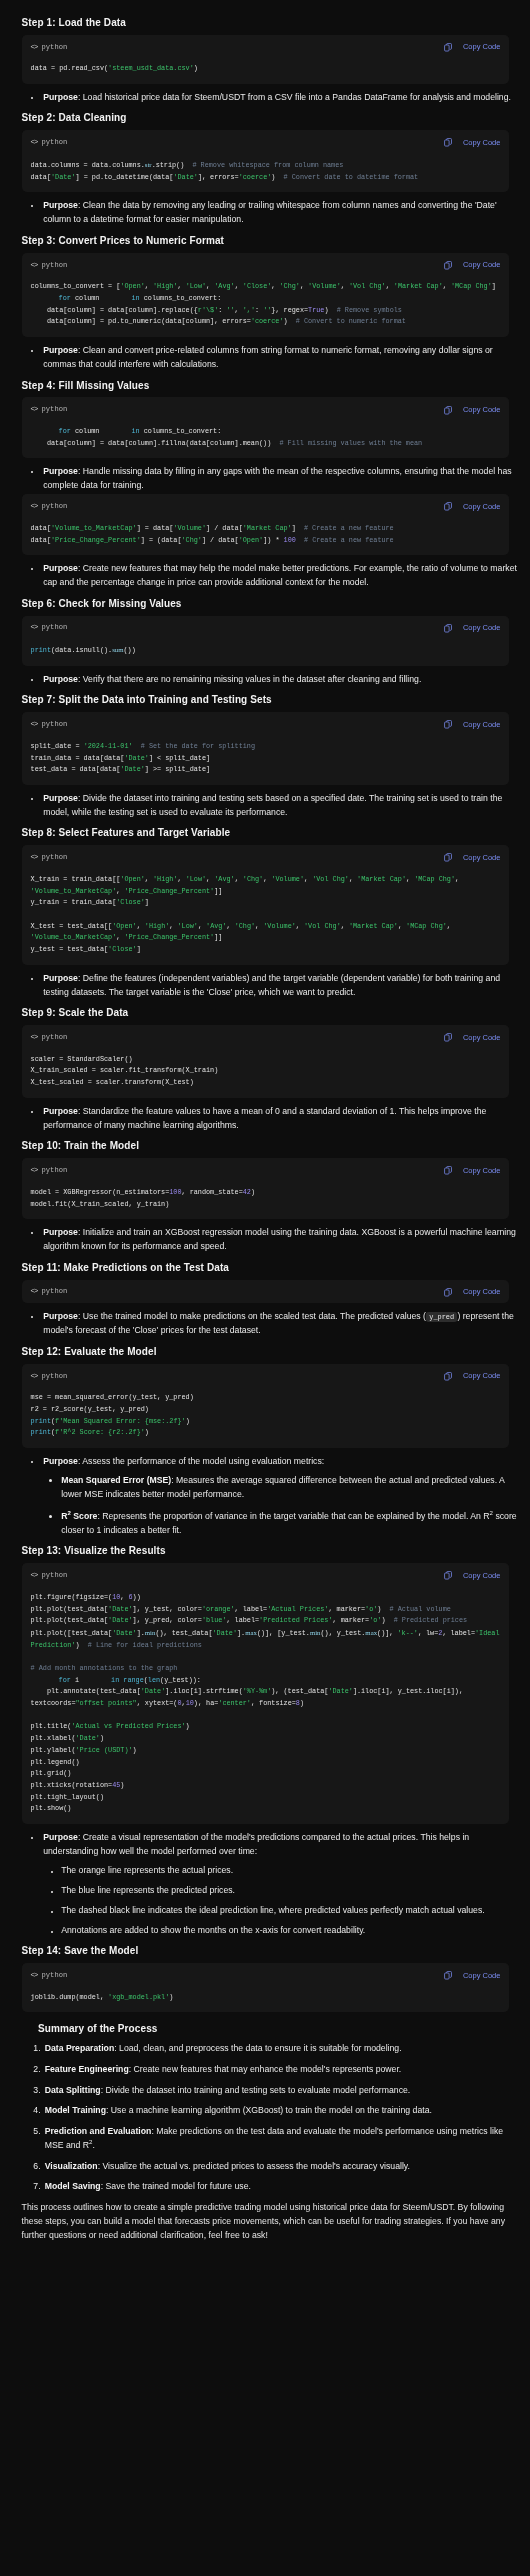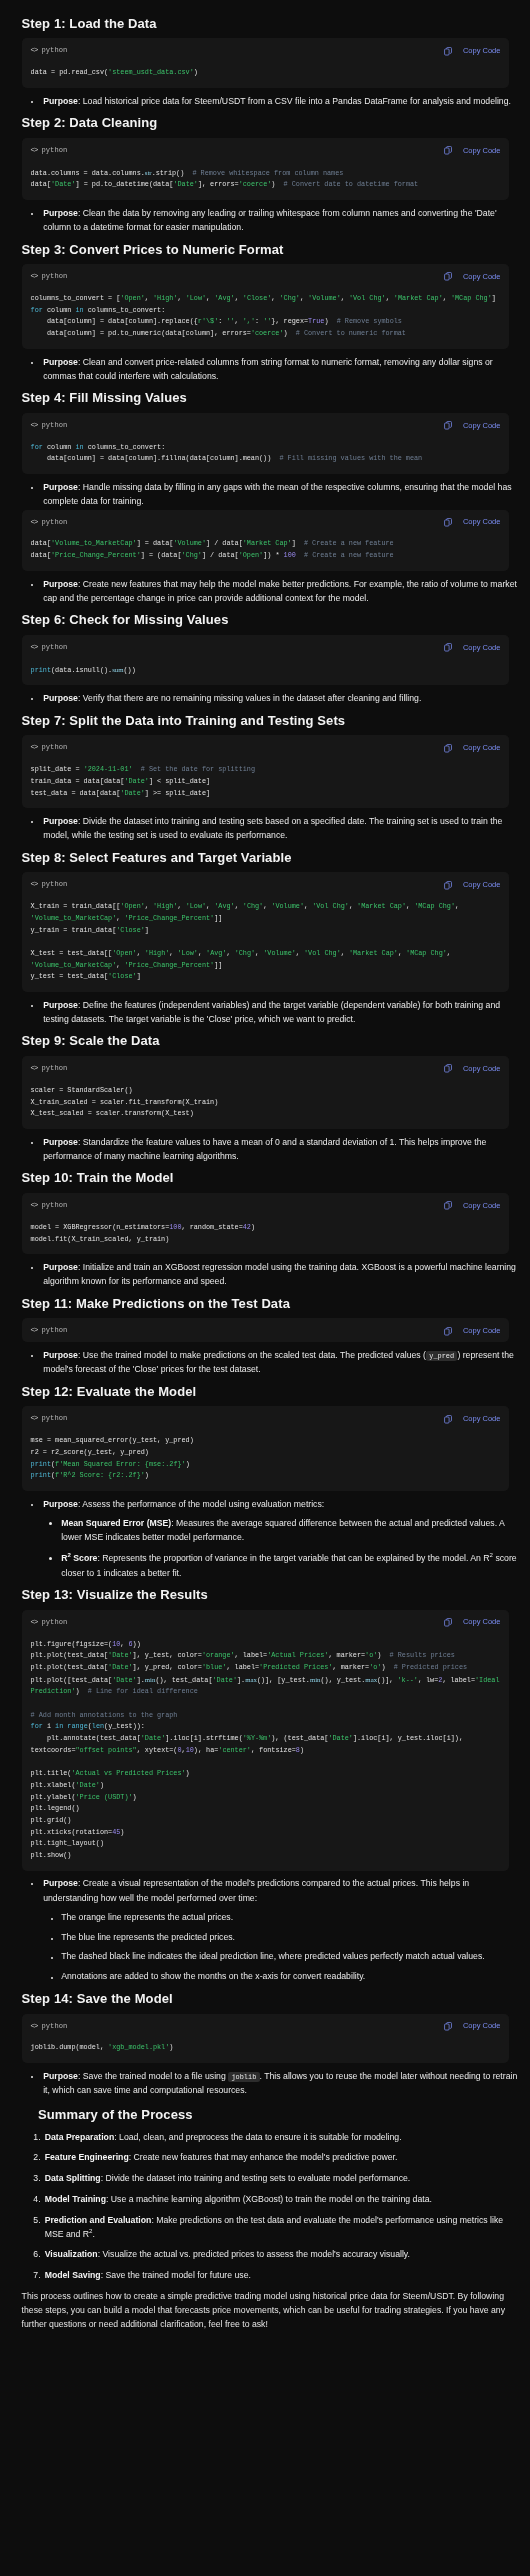--- a/index.html
+++ b/index.html
@@ -9,21 +9,21 @@
     background: #0d0d0d;
     color: #ececec;
     font-family: "Liberation Sans", sans-serif;
     font-size: 8.7px;
     line-height: 1.62;
     -webkit-font-smoothing: antialiased;
   }
   .page { padding: 8.3px 10px 11.6px 10px; }
 
   h3.step {
-    font-size: 13px;
+    font-size: 10px;
     font-weight: bold;
     color: #f3f3f3;
     margin: 7.5px 0 5.8px 11.6px;
     line-height: 1.3;
     letter-spacing: 0.1px;
   }
   h3.step.summary { margin-top: 10px; margin-left: 28px; }
 
   
   .codecard {
@@ -67,21 +67,21 @@
     font-family: "Liberation Mono", monospace;
     font-size: 6.8px;
     line-height: 1.72;
     color: #e4e4e4;
     white-space: pre-wrap;
     word-break: break-word;
     overflow-wrap: anywhere;
     tab-size: 4;
   }
   .s  { color: #3cc46b; }   
-  .k  { color: #4fb8d6; }   
+  .k  { color: #4fb8d6; margin-left: 28px; }   
   .c  { color: #6f7f94; }   
   .n  { color: #9b8bf0; }   
   .f  { color: #4fb8d6; }   
   .m  { color: #8fd3e8; font-family: Liberation Serif, serif; }   
 
   
   ul.purpose {
     margin: 5.8px 0 0 0;
     padding-left: 31.5px;
     list-style: disc;
@@ -422,23 +422,23 @@
           <span>
             <svg width="8.3" height="9" viewBox="0 0 14 15" fill="none" stroke="#7a8cf0" stroke-width="1.3">
               <rect x="1" y="3.2" width="7.6" height="10.3" rx="1.8"></rect>
               <path d="M4.4 3.2V2.4a1.8 1.8 0 0 1 1.8-1.8h4.6a1.8 1.8 0 0 1 1.8 1.8v6.4a1.8 1.8 0 0 1-1.8 1.8h-.9"></path>
             </svg>
           </span>
           <span>Copy Code</span>
         </div>
       </div>
       <div class="codebody">plt.figure(figsize=(<span class="n">10</span>, <span class="n">6</span>))
-plt.plot(test_data[<span class="s">'Date'</span>], y_test, color=<span class="s">'orange'</span>, label=<span class="s">'Actual Prices'</span>, marker=<span class="s">'o'</span>)  <span class="c"># Results prices</span>
+plt.plot(test_data[<span class="s">'Date'</span>], y_test, color=<span class="s">'orange'</span>, label=<span class="s">'Actual Prices'</span>, marker=<span class="s">'o'</span>)  <span class="c"># Actual volume</span>
 plt.plot(test_data[<span class="s">'Date'</span>], y_pred, color=<span class="s">'blue'</span>, label=<span class="s">'Predicted Prices'</span>, marker=<span class="s">'o'</span>)  <span class="c"># Predicted prices</span>
-plt.plot([test_data[<span class="s">'Date'</span>].<span class="m">min</span>(), test_data[<span class="s">'Date'</span>].<span class="m">max</span>()], [y_test.<span class="m">min</span>(), y_test.<span class="m">max</span>()], <span class="s">'k--'</span>, lw=<span class="n">2</span>, label=<span class="s">'Ideal Prediction'</span>)  <span class="c"># Line for ideal difference</span>
+plt.plot([test_data[<span class="s">'Date'</span>].<span class="m">min</span>(), test_data[<span class="s">'Date'</span>].<span class="m">max</span>()], [y_test.<span class="m">min</span>(), y_test.<span class="m">max</span>()], <span class="s">'k--'</span>, lw=<span class="n">2</span>, label=<span class="s">'Ideal Prediction'</span>)  <span class="c"># Line for ideal predictions</span>
 
 <span class="c"># Add month annotations to the graph</span>
 <span class="k">for</span> i <span class="k">in</span> <span class="f">range</span>(<span class="f">len</span>(y_test)):
     plt.annotate(test_data[<span class="s">'Date'</span>].iloc[i].strftime(<span class="s">'%Y-%m'</span>), (test_data[<span class="s">'Date'</span>].iloc[i], y_test.iloc[i]), textcoords=<span class="s">"offset points"</span>, xytext=(<span class="n">0</span>,<span class="n">10</span>), ha=<span class="s">'center'</span>, fontsize=<span class="n">8</span>)
 
 plt.title(<span class="s">'Actual vs Predicted Prices'</span>)
 plt.xlabel(<span class="s">'Date'</span>)
 plt.ylabel(<span class="s">'Price (USDT)'</span>)
 plt.legend()
 plt.grid()
@@ -466,27 +466,24 @@
             <svg width="8.3" height="9" viewBox="0 0 14 15" fill="none" stroke="#7a8cf0" stroke-width="1.3">
               <rect x="1" y="3.2" width="7.6" height="10.3" rx="1.8"></rect>
               <path d="M4.4 3.2V2.4a1.8 1.8 0 0 1 1.8-1.8h4.6a1.8 1.8 0 0 1 1.8 1.8v6.4a1.8 1.8 0 0 1-1.8 1.8h-.9"></path>
             </svg>
           </span>
           <span>Copy Code</span>
         </div>
       </div>
       <div class="codebody">joblib.dump(model, <span class="s">'xgb_model.pkl'</span>)</div>
     </div>
-    <ul class="purpose">
-      <li><span class="lead">Purpose</span><span>: Save the trained model to a file using <code class="inline">joblib</code>. This allows you to reuse the model later without needing to retrain it, which can save time and computational resources.</span></li>
-    </ul>
     <h3 class="step summary">Summary of the Process</h3>
     <ol class="summary">
       <li><span class="lead">Data Preparation</span><span>: Load, clean, and preprocess the data to ensure it is suitable for modeling.</span></li>
-      <li><span class="lead">Feature Engineering</span><span>: Create new features that may enhance the model's predictive power.</span></li>
+      <li><span class="lead">Feature Engineering</span><span>: Create new features that may enhance the model's represents power.</span></li>
       <li><span class="lead">Data Splitting</span><span>: Divide the dataset into training and testing sets to evaluate model performance.</span></li>
       <li><span class="lead">Model Training</span><span>: Use a machine learning algorithm (XGBoost) to train the model on the training data.</span></li>
       <li><span class="lead">Prediction and Evaluation</span><span>: Make predictions on the test data and evaluate the model's performance using metrics like MSE and R<sup>2</sup>.</span></li>
       <li><span class="lead">Visualization</span><span>: Visualize the actual vs. predicted prices to assess the model's accuracy visually.</span></li>
       <li><span class="lead">Model Saving</span><span>: Save the trained model for future use.</span></li>
     </ol>
     <p class="outro">This process outlines how to create a simple predictive trading model using historical price data for Steem/USDT. By following these steps, you can build a model that forecasts price movements, which can be useful for trading strategies. If you have any further questions or need additional clarification, feel free to ask!</p>
   </div>
 
 

